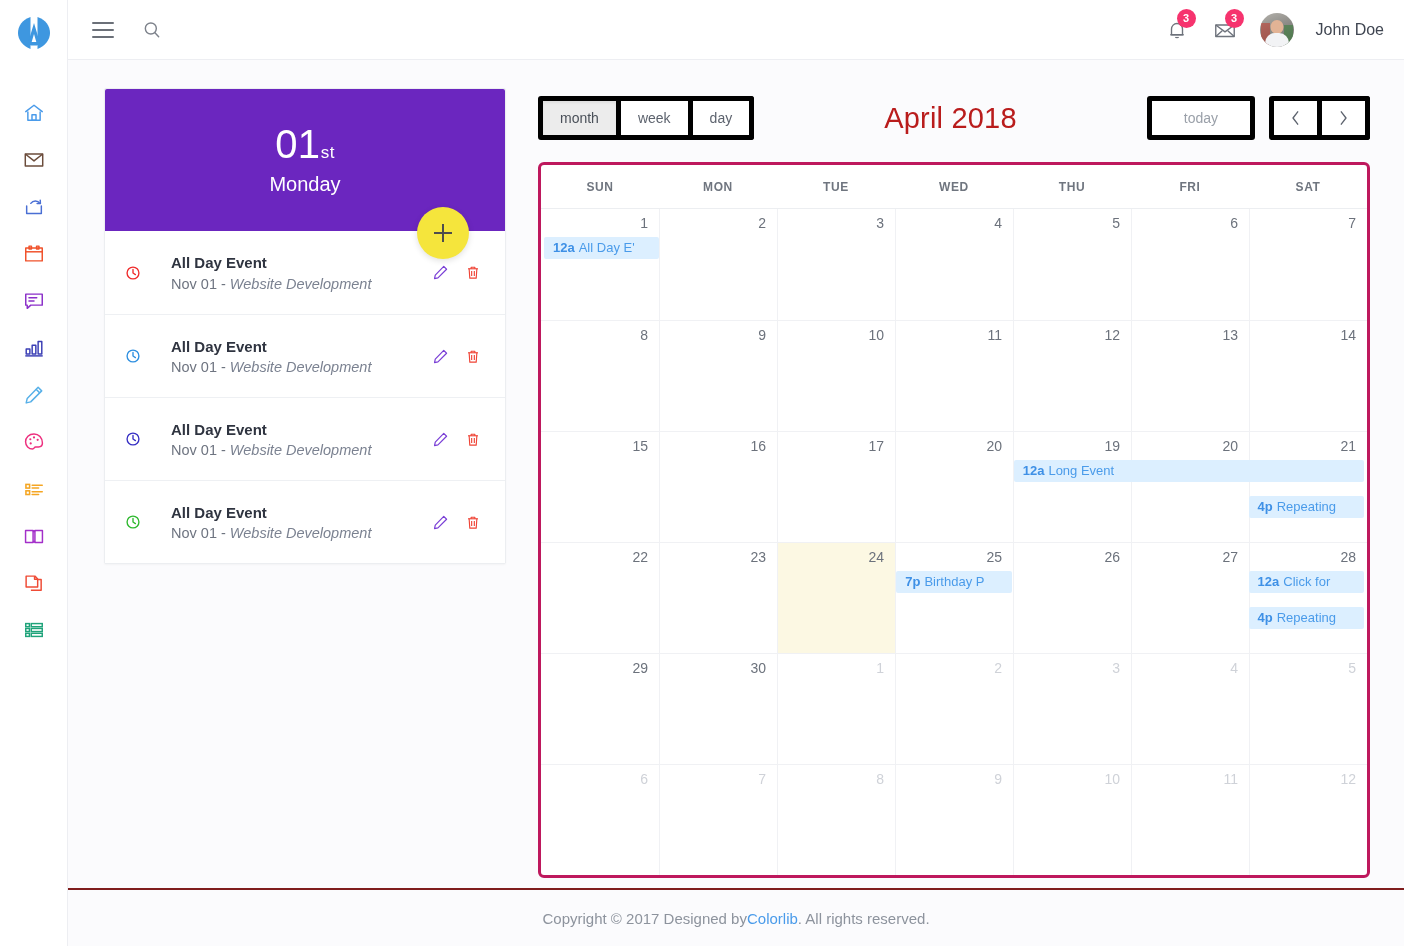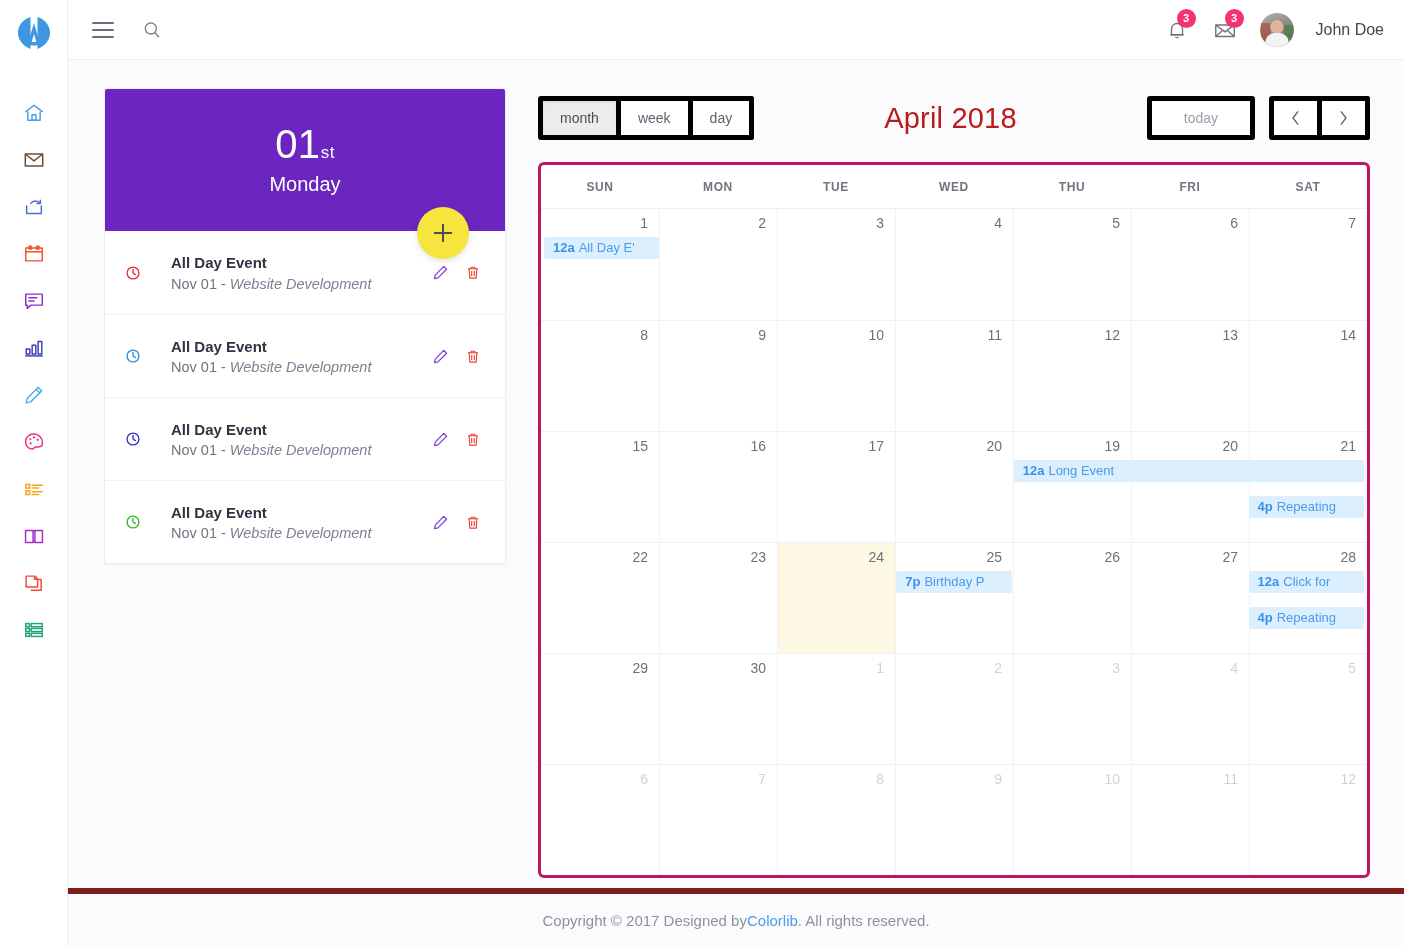--- a/index.html
+++ b/index.html
@@ -150,21 +150,21 @@
     padding: 4px 7px 4px 9px; border-radius: 2px;
     white-space: nowrap; overflow: hidden; text-overflow: clip;
     cursor: pointer; line-height: 14px; align-self: start;
     margin: 0 1px;
   }
   .chip b { color: #3e90e6; font-weight: 700; margin-right: 4px; }
 
   
   .footer {
     flex: 0 0 58px; height: 58px; background: #fbfbfd;
-    border-top: 6px solid #7f1d1d;
+    border-top: 2px solid #7f1d1d;
     display: flex; align-items: center; justify-content: center;
     font-size: 15px; color: #8d939d;
   }
   .footer a { color: #4a9bea; text-decoration: none; }
 </style>
 </head>
 <body>
 
 <div id="app">
 

